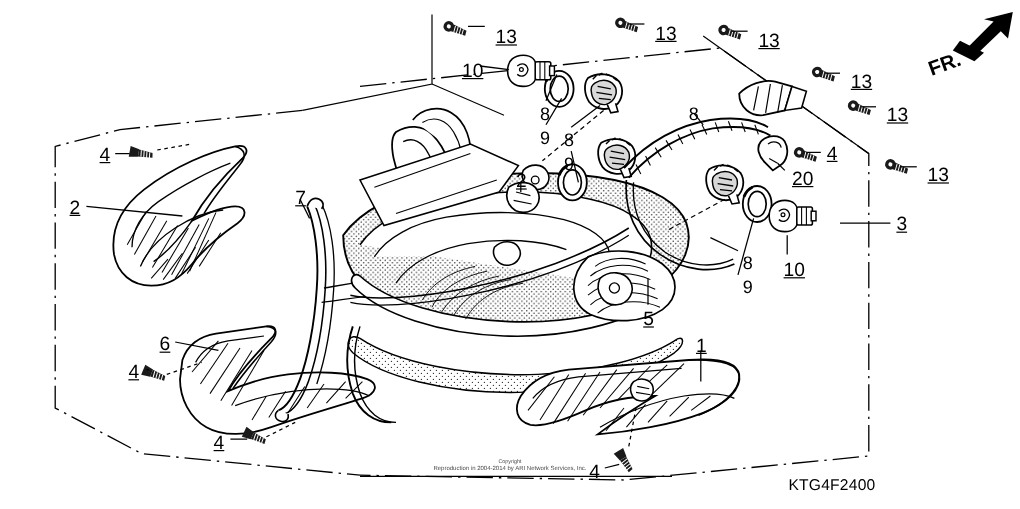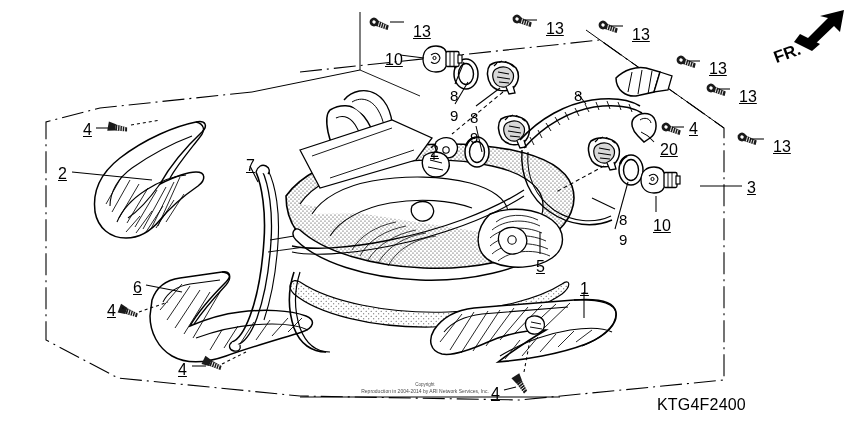--- a/index.html
+++ b/index.html
@@ -8,21 +8,21 @@
   #sheet{position:relative;width:850px;height:424px;background:#fff;}
   #art{position:absolute;left:0;top:0;width:850px;height:424px;}
   .callout{position:absolute;font-family:"Liberation Sans",sans-serif;
            font-size:15px;font-weight:400;color:#000;line-height:1;
            white-space:nowrap;}
   .callout.big{font-size:16px;text-decoration:underline;}
   .frmark{position:absolute;font-family:"Liberation Sans",sans-serif;
           font-weight:bold;font-size:17px;color:#000;
           transform:rotate(-20deg);transform-origin:left bottom;}
   .dcode{position:absolute;font-family:"Liberation Sans",sans-serif;
-         font-size:16px;letter-spacing:.2px;color:#000;text-align:right;}
+         font-size:13px;letter-spacing:.2px;color:#000;text-align:right;}
   .copy{position:absolute;text-align:center;color:#4a4a4a;line-height:1.25;}
   .copy .l1{font-size:4.5px;}
   .copy .l2{font-size:5px;}
 </style>
 </head>
 <body>
 
 <div id="sheet">
 
   <svg id="art" viewBox="0 0 850 424">

